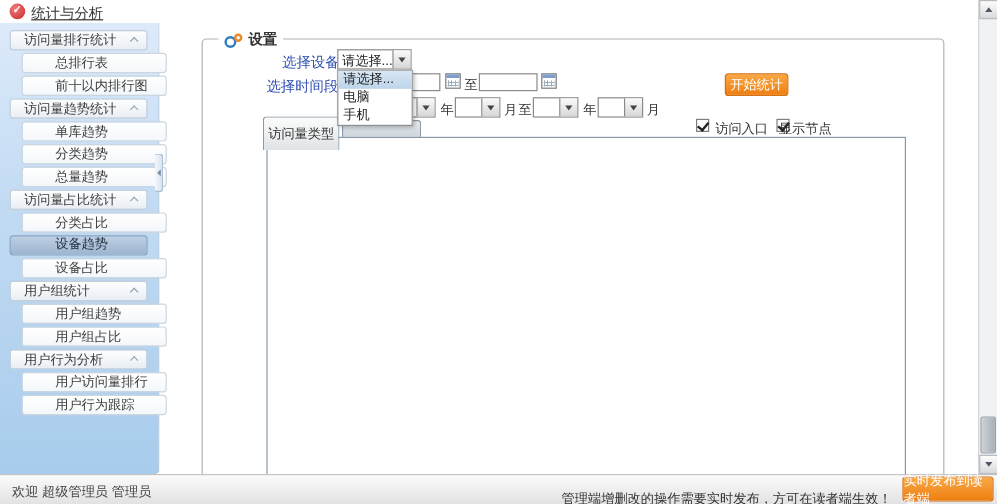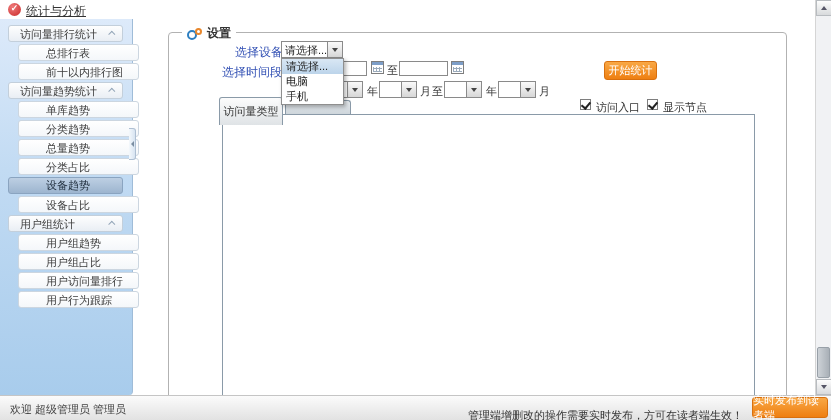--- a/index.html
+++ b/index.html
@@ -145,38 +145,46 @@
         </div>
       <div class="nav-item">
           <span>单库趋势</span>
         </div>
       <div class="nav-item">
           <span>分类趋势</span>
         </div>
       <div class="nav-item">
           <span>总量趋势</span>
         </div>
+      <div class="nav-group">
+          <span>访问量占比统计</span>
+          <i class="chev"></i>
+        </div>
       <div class="nav-item">
           <span>分类占比</span>
         </div>
       <div class="nav-item selected">
           <span>设备趋势</span>
         </div>
       <div class="nav-item">
           <span>设备占比</span>
         </div>
       <div class="nav-group">
           <span>用户组统计</span>
           <i class="chev"></i>
         </div>
       <div class="nav-item">
           <span>用户组趋势</span>
         </div>
       <div class="nav-item">
           <span>用户组占比</span>
+        </div>
+      <div class="nav-group">
+          <span>用户行为分析</span>
+          <i class="chev"></i>
         </div>
       <div class="nav-item">
           <span>用户访问量排行</span>
         </div>
       <div class="nav-item">
           <span>用户行为跟踪</span>
         </div>
     </div>
   </div>
   <div class="collapse-handle"></div>
@@ -232,21 +240,21 @@
         <i class="arr-dn"></i>
       </span>
   </div>
   <span class="txt-sm" style="left:539px;top:84px;">月</span>
 
   <div class="btn-orange" style="left:604px;top:61px;width:53px;height:19px;">开始统计</div>
 
   <span class="cb" style="left:580px;top:99px;"></span>
   <span class="txt-sm" style="left:596px;top:100px;">访问入口</span>
   <span class="cb" style="left:647px;top:99px;"></span>
-  <span class="txt-sm" style="left:663px;top:100px;">显示节点</span>
+  <span class="txt-sm" style="left:649px;top:100px;">显示节点</span>
 
   <div class="tab back"></div>
   <div class="tab active">访问量类型</div>
 
   <div class="chart-panel"></div>
   <div class="axis-stripe"></div>
   <div class="gridline" style="top:155px;"></div>
   <div class="gridline" style="top:201px;"></div>
   <div class="gridline" style="top:247px;"></div>
   <div class="gridline" style="top:293px;"></div>

